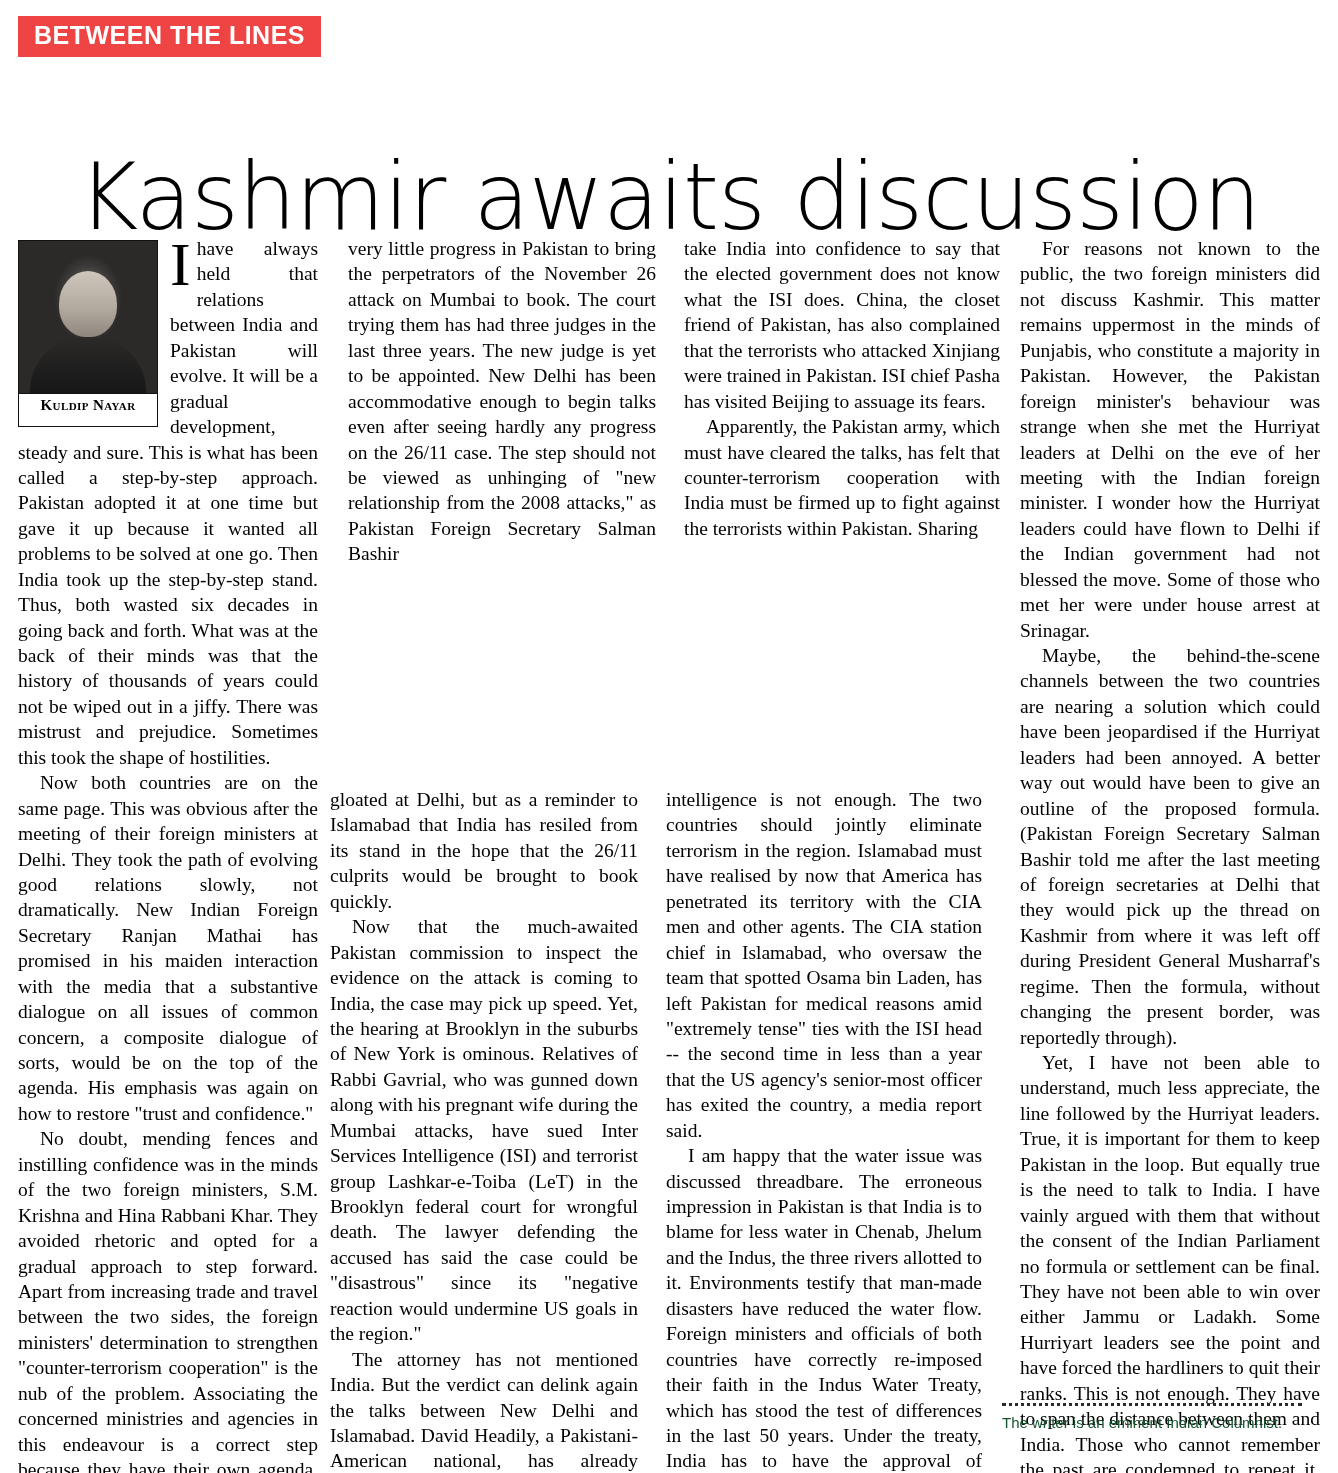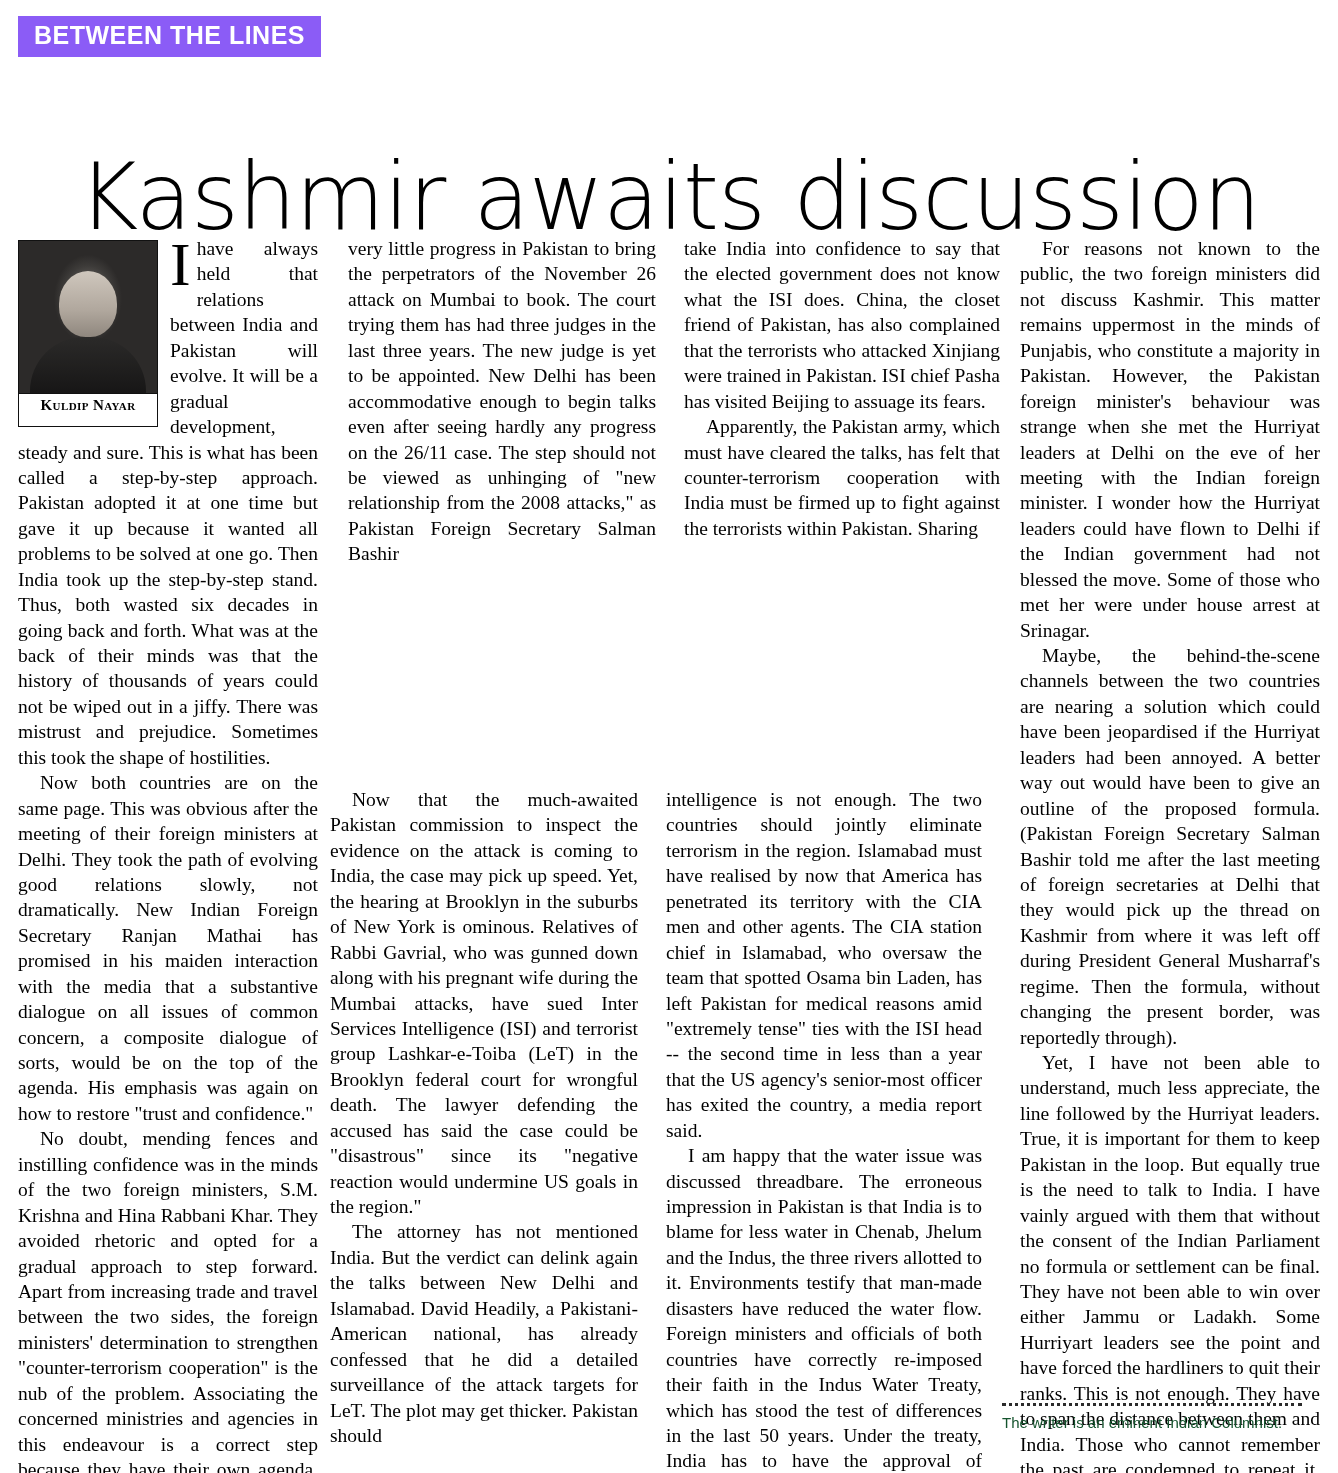--- a/index.html
+++ b/index.html
@@ -21,21 +21,21 @@
     height: 1473px;
     box-sizing: border-box;
     padding: 0;
   }
 
   
   .masthead {
     position: absolute;
     left: 18px;
     top: 16px;
-    background: #8b5cf6;
+    background: #ef4444;
     color: #fff;
     padding: 7px 16px 9px 16px;
     font-family: "Liberation Sans", sans-serif;
     font-weight: bold;
     font-size: 25px;
     letter-spacing: 0.5px;
     line-height: 1;
   }
 
   
@@ -214,20 +214,21 @@
     <div class="col" id="col4">
       <p>For reasons not known to the public, the two foreign ministers did not discuss Kashmir. This matter remains uppermost in the minds of Punjabis, who constitute a majority in Pakistan. However, the Pakistan foreign minister's behaviour was strange when she met the Hurriyat leaders at Delhi on the eve of her meeting with the Indian foreign minister. I wonder how the Hurriyat leaders could have flown to Delhi if the Indian government had not blessed the move. Some of those who met her were under house arrest at Srinagar.</p>
       <p>Maybe, the behind-the-scene channels between the two countries are nearing a solution which could have been jeopardised if the Hurriyat leaders had been annoyed. A better way out would have been to give an outline of the proposed formula. (Pakistan Foreign Secretary Salman Bashir told me after the last meeting of foreign secretaries at Delhi that they would pick up the thread on Kashmir from where it was left off during President General Musharraf's regime. Then the formula, without changing the present border, was reportedly through).</p>
       <p>Yet, I have not been able to understand, much less appreciate, the line followed by the Hurriyat leaders. True, it is important for them to keep Pakistan in the loop. But equally true is the need to talk to India. I have vainly argued with them that without the consent of the Indian Parliament no formula or settlement can be final. They have not been able to win over either Jammu or Ladakh. Some Hurriyart leaders see the point and have forced the hardliners to quit their ranks. This is not enough. They have to span the distance between them and India. Those who cannot remember the past are condemned to repeat it. The Hurriyat should have learnt this from experience.</p>
     </div>
 
   </div>
 
 
   <div class="colb" id="col2b">
+    <p class="noindent">gloated at Delhi, but as a reminder to Islamabad that India has resiled from its stand in the hope that the 26/11 culprits would be brought to book quickly.</p>
     <p>Now that the much-awaited Pakistan commission to inspect the evidence on the attack is coming to India, the case may pick up speed. Yet, the hearing at Brooklyn in the suburbs of New York is ominous. Relatives of Rabbi Gavrial, who was gunned down along with his pregnant wife during the Mumbai attacks, have sued Inter Services Intelligence (ISI) and terrorist group Lashkar-e-Toiba (LeT) in the Brooklyn federal court for wrongful death. The lawyer defending the accused has said the case could be "disastrous" since its "negative reaction would undermine US goals in the region."</p>
     <p>The attorney has not mentioned India. But the verdict can delink again the talks between New Delhi and Islamabad. David Headily, a Pakistani-American national, has already confessed that he did a detailed surveillance of the attack targets for LeT. The plot may get thicker. Pakistan should</p>
   </div>
 
   <div class="colb" id="col3b">
     <p class="noindent">intelligence is not enough. The two countries should jointly eliminate terrorism in the region. Islamabad must have realised by now that America has penetrated its territory with the CIA men and other agents. The CIA station chief in Islamabad, who oversaw the team that spotted Osama bin Laden, has left Pakistan for medical reasons amid "extremely tense" ties with the ISI head -- the second time in less than a year that the US agency's senior-most officer has exited the country, a media report said.</p>
     <p>I am happy that the water issue was discussed threadbare. The erroneous impression in Pakistan is that India is to blame for less water in Chenab, Jhelum and the Indus, the three rivers allotted to it. Environments testify that man-made disasters have reduced the water flow. Foreign ministers and officials of both countries have correctly re-imposed their faith in the Indus Water Treaty, which has stood the test of differences in the last 50 years. Under the treaty, India has to have the approval of Pakistan if the flow of water is touched</p>
   </div>
 
   <div class="footer-rule"></div>

